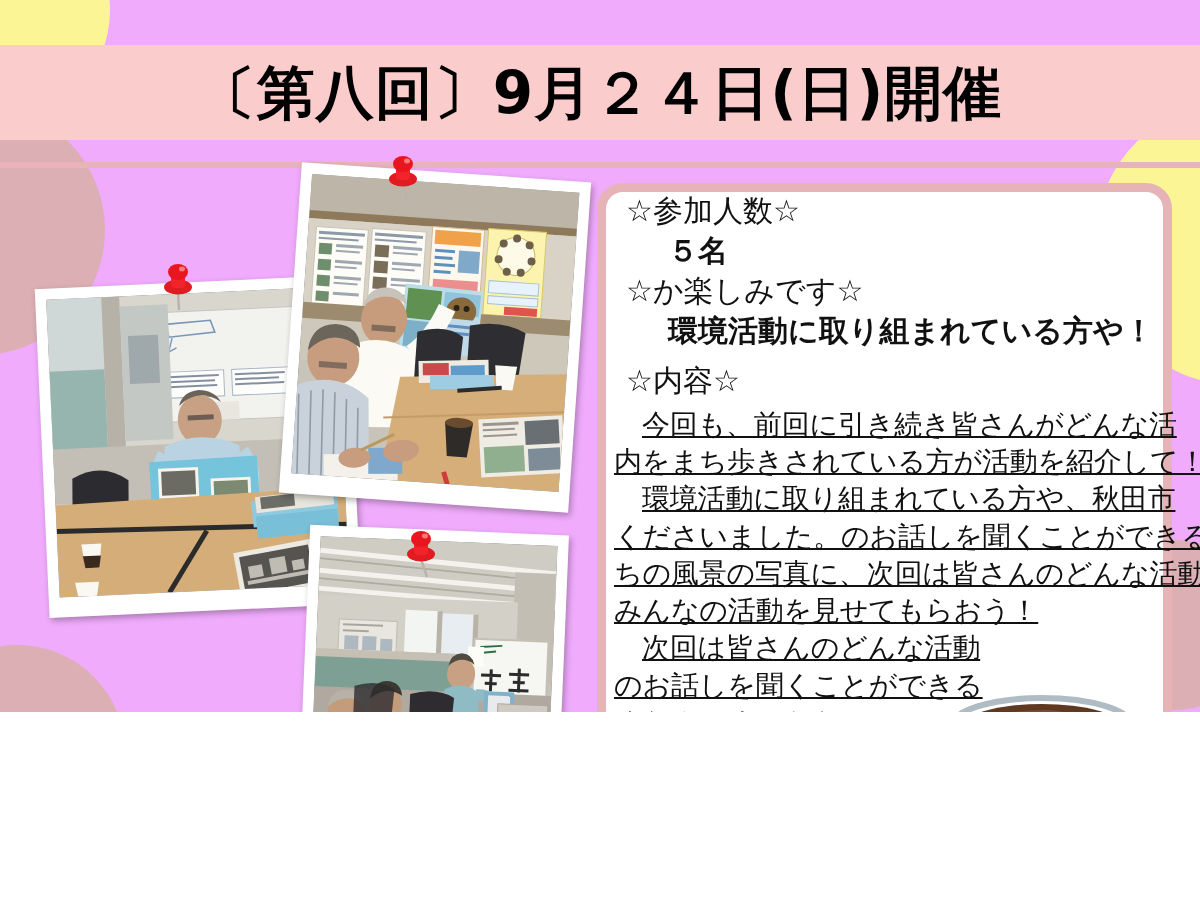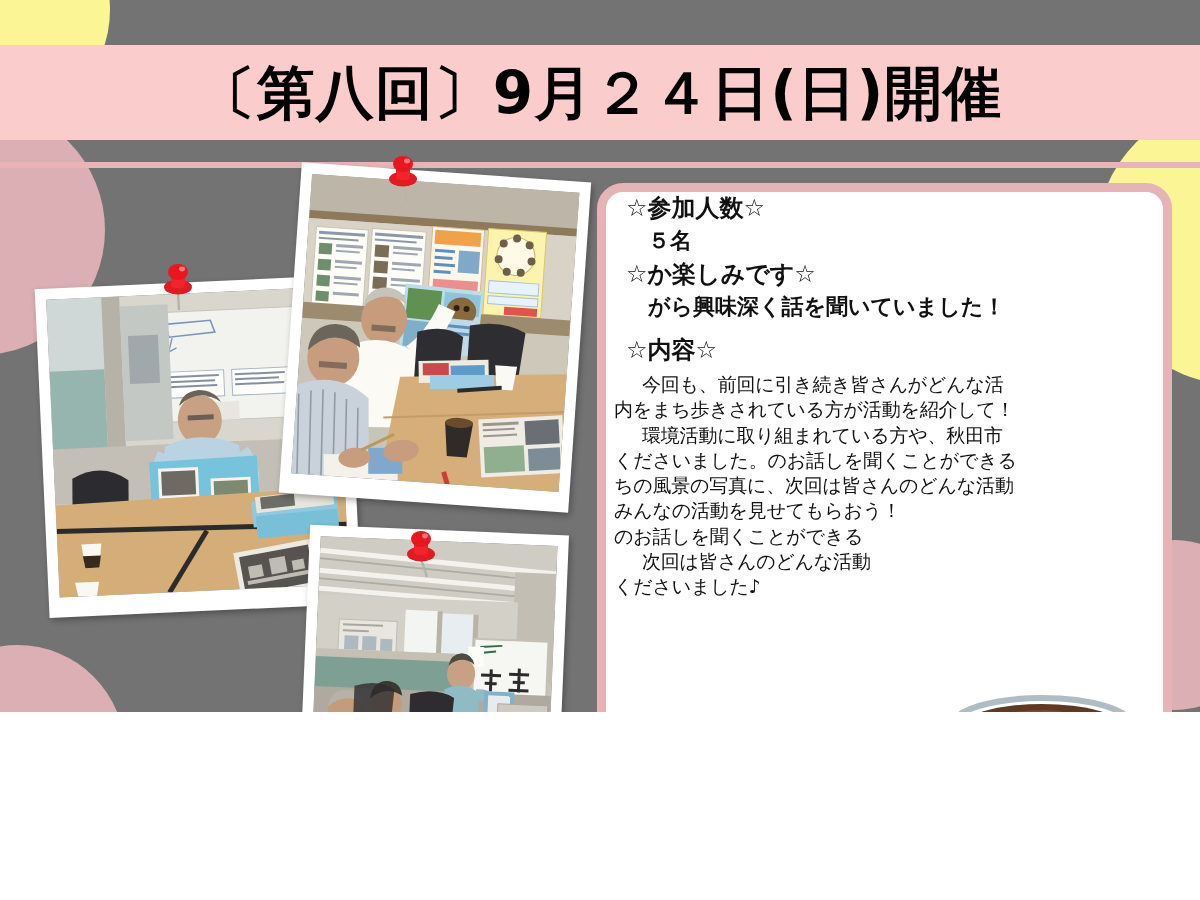--- a/index.html
+++ b/index.html
@@ -7,21 +7,21 @@
   body {
     font-family: "DejaVu Sans", "Liberation Sans", sans-serif;
     background: #ffffff;
     overflow: hidden;
     position: relative;
   }
   #stage {
     position: relative;
     width: 1200px;
     height: 712px;
-    background: #737373;
+    background: #f0abfc;
     overflow: hidden;
   }
 
   
   .blob { position: absolute; border-radius: 50%; }
   .blob-yellow-tl { width: 230px; height: 230px; left: -120px; top: -105px; background: #FBF596; }
   .blob-rose-left { width: 250px; height: 250px; left: -145px; top: 105px; background: #DCAFB4; }
   .blob-yellow-right { width: 285px; height: 285px; left: 1095px; top: 100px; background: #FBF596; }
   .blob-rose-bl { width: 215px; height: 215px; left: -90px; top: 645px; background: #DCAFB4; }
   .blob-yellow-bl { width: 290px; height: 290px; left: -95px; top: 715px; background: #FBF596; }
@@ -65,40 +65,41 @@
   }
   .panel-body {
     position: absolute;
     left: 614px; top: 196px;
     width: 552px; height: 650px;
     color: #111;
     font-size: 25.5px;
     line-height: 1.0;
   }
   .p-head {
-    font-weight: bold;
-    font-size: 24px;
+    font-weight: normal;
+    font-size: 30px;
     margin-left: 12px;
     letter-spacing: 0px;
     white-space: nowrap;
   }
   .p-sub {
     font-weight: bold;
-    font-size: 22px;
-    margin-left: 34px;
+    font-size: 30px;
+    margin-left: 54px;
     letter-spacing: 0px;
     white-space: nowrap;
   }
   .p-gap-s { height: 10px; }
   .p-gap-m { height: 20px; }
   .p-body {
-    font-size: 19px;
+    font-size: 28px;
     line-height: 1.33;
     letter-spacing: -0.2px;
     white-space: nowrap;
+    text-decoration: underline;
   }
   .p-body.indent { text-indent: 28px; }
 
   
   .cup-wrap {
     position: absolute;
     left: 920px; top: 650px;
     width: 275px; height: 250px;
   }
 
@@ -146,32 +147,32 @@
 
   <div class="panel"></div>
 
   <div class="panel-body">
     <div class="p-head">☆参加人数☆</div>
     <div class="p-gap-s"></div>
     <div class="p-sub">５名</div>
     <div class="p-gap-s"></div>
     <div class="p-head">☆か楽しみです☆</div>
     <div class="p-gap-s"></div>
-    <div class="p-sub">がら興味深く話を聞いていました！</div>
+    <div class="p-sub">環境活動に取り組まれている方や！</div>
     <div class="p-gap-m"></div>
     <div class="p-head">☆内容☆</div>
     <div class="p-gap-s"></div>
     <div class="p-body indent">今回も、前回に引き続き皆さんがどんな活</div>
     <div class="p-body">内をまち歩きされている方が活動を紹介して！</div>
     <div class="p-body indent">環境活動に取り組まれている方や、秋田市</div>
     <div class="p-body">くださいました。のお話しを聞くことができる</div>
     <div class="p-body">ちの風景の写真に、次回は皆さんのどんな活動</div>
     <div class="p-body">みんなの活動を見せてもらおう！</div>
+    <div class="p-body indent">次回は皆さんのどんな活動</div>
     <div class="p-body">のお話しを聞くことができる</div>
-    <div class="p-body indent">次回は皆さんのどんな活動</div>
     <div class="p-body">くださいました♪</div>
   </div>
 
   <div class="cup-wrap">
     <svg viewBox="0 0 275 250" width="275" height="250">
 
       <ellipse cx="130" cy="205" rx="118" ry="36" fill="#FFFFFF" stroke="#AFBCC4" stroke-width="6"></ellipse>
       <ellipse cx="130" cy="203" rx="88" ry="25" fill="none" stroke="#E4E9EC" stroke-width="5"></ellipse>
       <ellipse cx="130" cy="201" rx="62" ry="16" fill="none" stroke="#EDF1F3" stroke-width="4"></ellipse>
 

